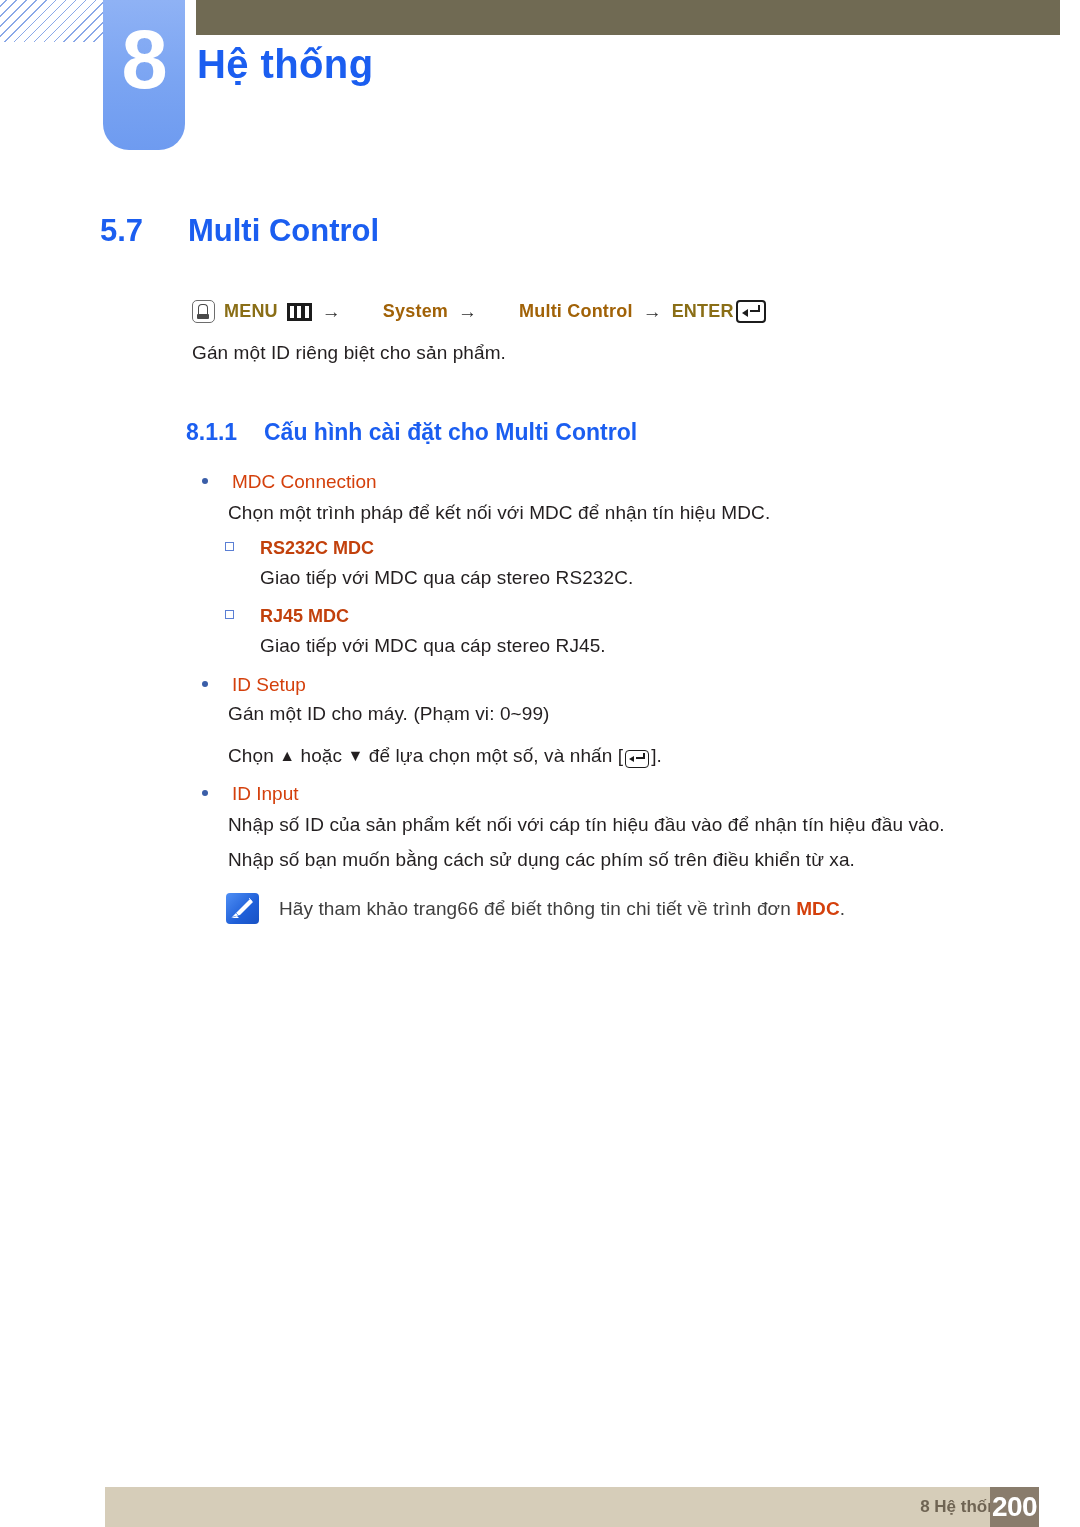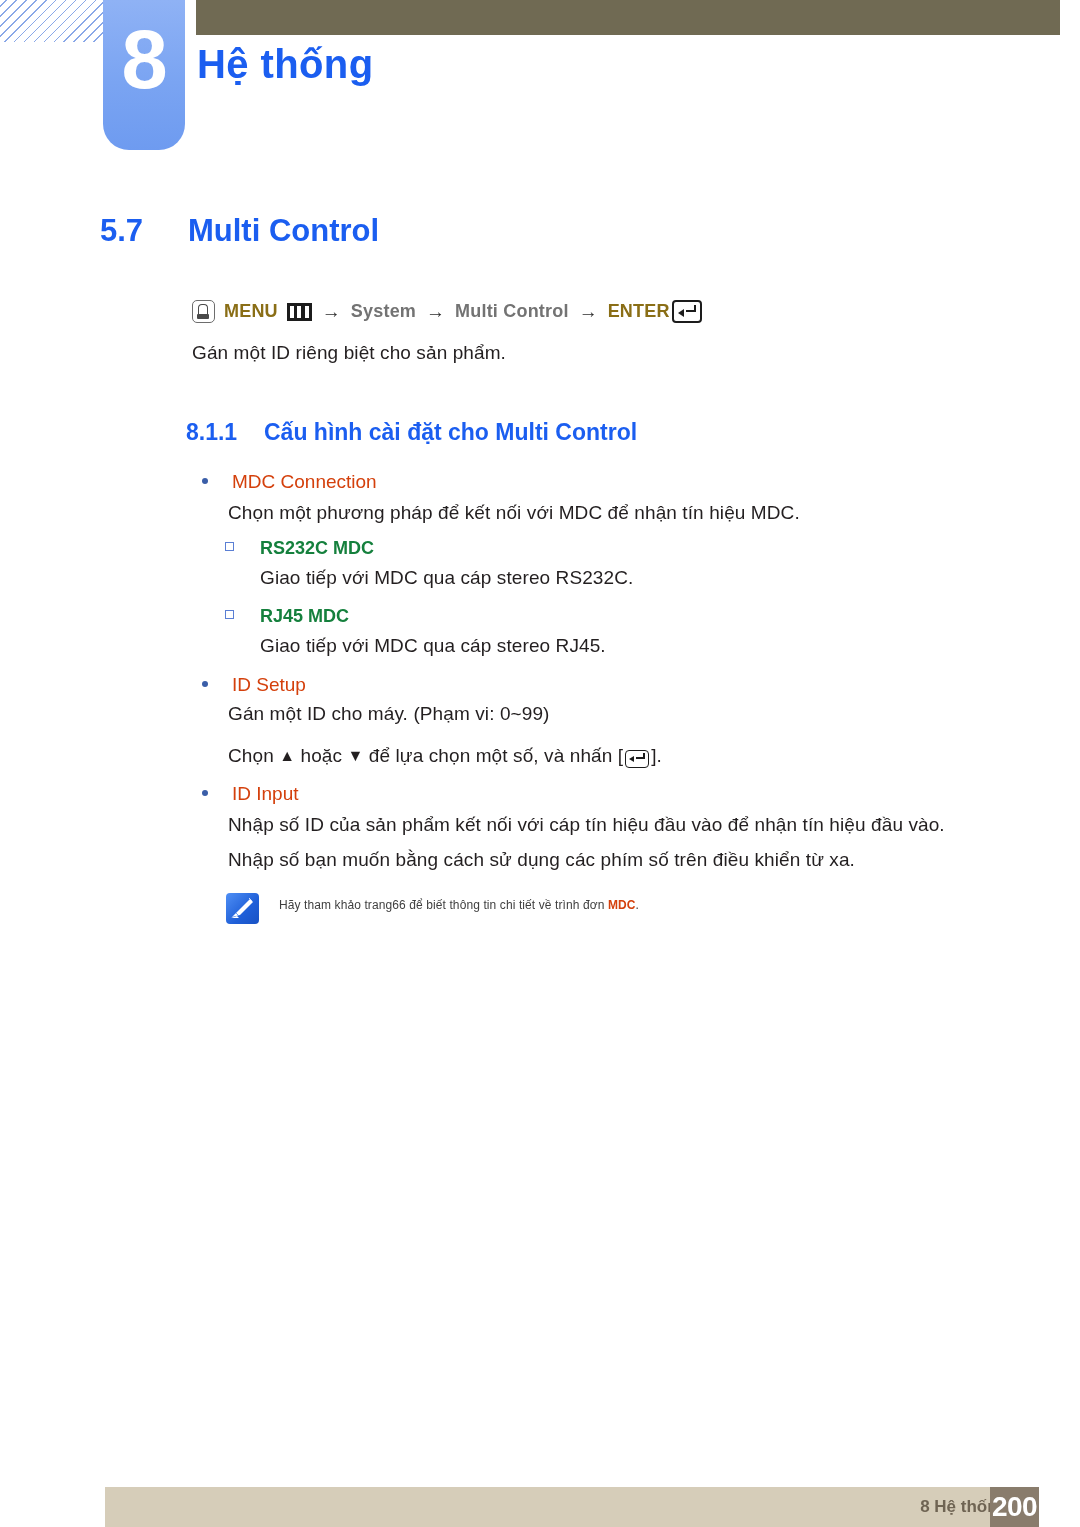--- a/index.html
+++ b/index.html
@@ -86,21 +86,21 @@
     left: 192px;
     top: 300px;
     font-size: 18px;
     font-weight: bold;
     white-space: nowrap;
     display: flex;
     align-items: center;
     gap: 1px;
   }
   .menu-path .gold { color: #8a6e16; letter-spacing: 0.2px;}
-  .menu-path .orange { color: #737373; letter-spacing: 0.2px;}
+  .menu-path .orange { color: #a16207; letter-spacing: 0.2px; margin-left: 32px;}
   .menu-path .arrow { color: #2b2b2b; font-weight: normal; font-size: 19px; padding: 0 9px;}
 
   .icon-touch {
     display: inline-block;
     width: 21px;
     height: 21px;
     border: 1.6px solid #6d6d6d;
     border-radius: 5px;
     position: relative;
     margin-right: 8px;
@@ -215,21 +215,21 @@
     background: #3a5ea8;
     border-radius: 50%;
     position: relative;
     top: -4px;
     margin-right: 24px;
   }
   .bullet-l2 {
     position: absolute;
     font-size: 18px;
     font-weight: bold;
-    color: #15803d;
+    color: #c2410c;
     white-space: nowrap;
   }
   .bullet-l2 .sq {
     display: inline-block;
     width: 7px; height: 7px;
     border: 1.3px solid #5b7fd4;
     background: #ffffff;
     position: relative;
     top: -3px;
     margin-right: 26px;
@@ -247,21 +247,21 @@
   .note-icon {
     width: 33px; height: 31px;
     border-radius: 4px;
     background: linear-gradient(135deg, #4f8ff5 0%, #1f5fd8 60%, #1852c4 100%);
     position: relative;
     flex: none;
     overflow: hidden;
   }
   .note-icon svg { position: absolute; left: 3px; top: 2px; }
   .note-text {
-    font-size: 12px;
+    font-size: 19px;
     color: #3f3f3f;
     white-space: nowrap;
     padding-top: 5px;
     letter-spacing: 0.1px;
     text-align: right;
   }
   .note-text b { color: #d4400c; }
 
   
   .footer-bar {
@@ -332,21 +332,21 @@
 
   <div class="para" style="left:192px; top:342px;">Gán một ID riêng biệt cho sản phẩm.</div>
 
   <div class="sub-heading" style="left:186px; top:419px;">
     <span class="num">8.1.1</span><span>Cấu hình cài đặt cho Multi Control</span>
   </div>
 
   <div class="bullet-l1" style="left:202px; top:471px;">
     <span class="dot"></span><span>MDC Connection</span>
   </div>
-  <div class="para" style="left:228px; top:502px;">Chọn một phương pháp để kết nối với MDC để nhận tín hiệu MDC.</div>
+  <div class="para" style="left:228px; top:502px;">Chọn một trình pháp để kết nối với MDC để nhận tín hiệu MDC.</div>
 
   <div class="bullet-l2" style="left:225px; top:538px;">
     <span class="sq"></span><span>RS232C MDC</span>
   </div>
   <div class="para" style="left:260px; top:567px;">Giao tiếp với MDC qua cáp stereo RS232C.</div>
 
   <div class="bullet-l2" style="left:225px; top:606px;">
     <span class="sq"></span><span>RJ45 MDC</span>
   </div>
   <div class="para" style="left:260px; top:635px;">Giao tiếp với MDC qua cáp stereo RJ45.</div>

